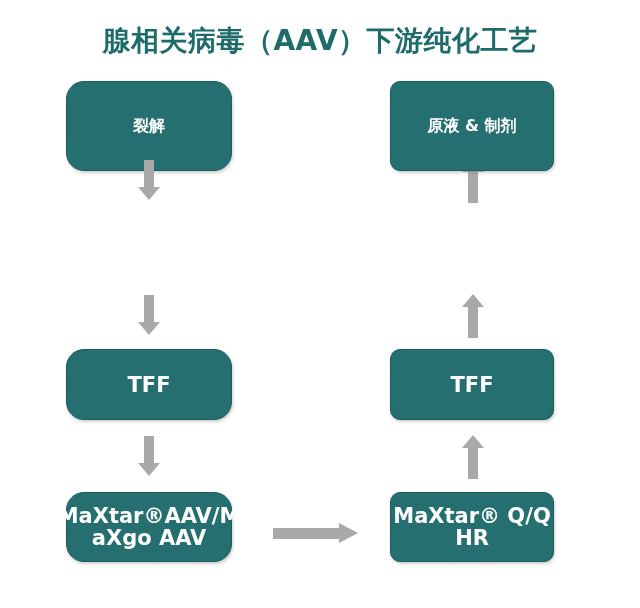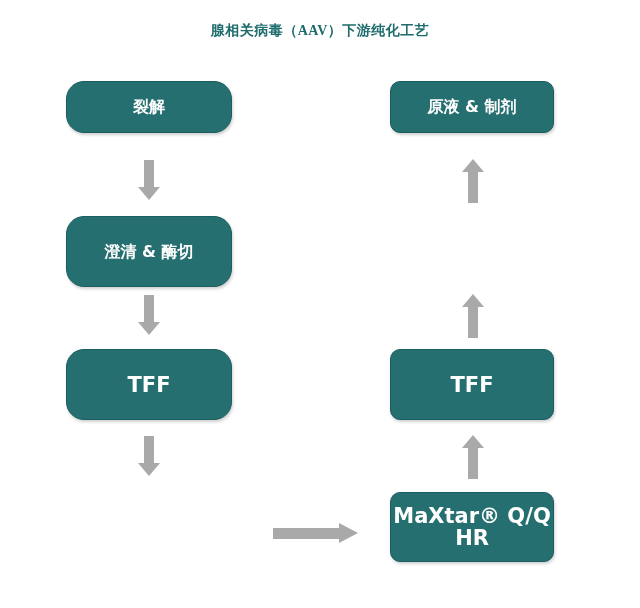--- a/index.html
+++ b/index.html
@@ -14,46 +14,45 @@
     height: 608px;
     background: #ffffff;
     overflow: hidden;
   }
   .diagram-title {
     position: absolute;
     top: 22px;
     left: 0;
     width: 640px;
     text-align: center;
-    font-size: 14px;
+    font-size: 28px;
     font-weight: bold;
     color: #1E6B6B;
     letter-spacing: 0.5px;
-    font-family: Liberation Serif, serif;
   }
   .step-box {
     position: absolute;
     background: #256F70;
     border: 1px solid #1B5E60;
     border-radius: 18px;
     box-shadow: 1px 2px 3px rgba(120,120,120,0.35);
     display: flex;
     align-items: center;
     justify-content: center;
     box-sizing: border-box;
     color: #ffffff;
     font-weight: bold;
     font-size: 16px;
     text-align: center;
     white-space: pre-line;
     line-height: 22px;
   }
   .col-left  { left: 66px;  width: 166px; }
   .col-right { left: 390px; width: 164px; border-radius: 10px; }
-  .row-1 { top: 81px;  height: 52px; }
+  .row-1 { top: 81px;  height: 90px; }
   .row-2 { top: 216px; height: 71px; }
   .row-3 { top: 349px; height: 71px; }
   .row-4 { top: 492px; height: 70px; }
   .latin { font-size: 21px; }
 
   
   .arrow { position: absolute; }
   .arrow-down { width: 22px; height: 40px; left: 138px; }
   .arrow-down .body {
     position: absolute; left: 6px; top: 0; width: 10px; height: 27px;
@@ -101,34 +100,35 @@
 
   <div class="diagram-title">腺相关病毒（AAV）下游纯化工艺</div>
 
   <div class="step-box col-left row-1">裂解</div>
 
   <div class="arrow arrow-down ad1">
     <div class="body"></div>
     <div class="head"></div>
   </div>
 
-  <div class="step-box col-left row-2">澄清 &amp; 酶切</div>
 
   <div class="arrow arrow-down ad2">
     <div class="body"></div>
     <div class="head"></div>
   </div>
 
   <div class="step-box col-left row-3 latin">TFF</div>
 
   <div class="arrow arrow-down ad3">
     <div class="body"></div>
     <div class="head"></div>
   </div>
 
+  <div class="step-box col-left row-4 latin">MaXtar®AAV/M
+aXgo AAV</div>
 
   <div class="arrow arrow-right">
     <div class="body"></div>
     <div class="head"></div>
   </div>
 
   <div class="step-box col-right row-4 latin">MaXtar® Q/Q HR</div>
 
   <div class="arrow arrow-up au3">
     <div class="body"></div>

